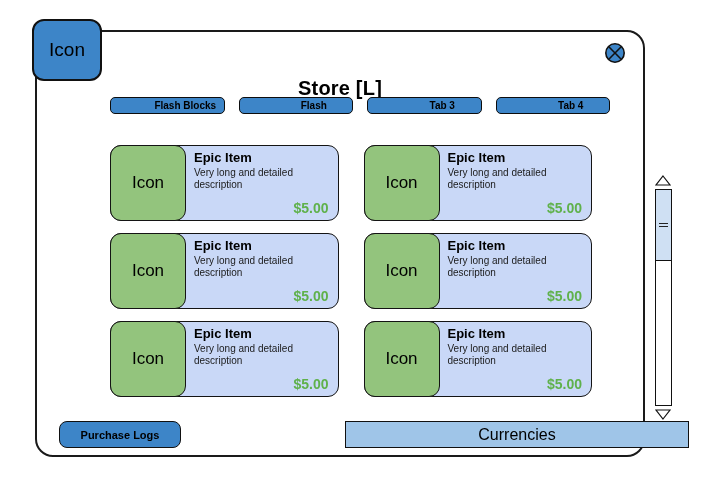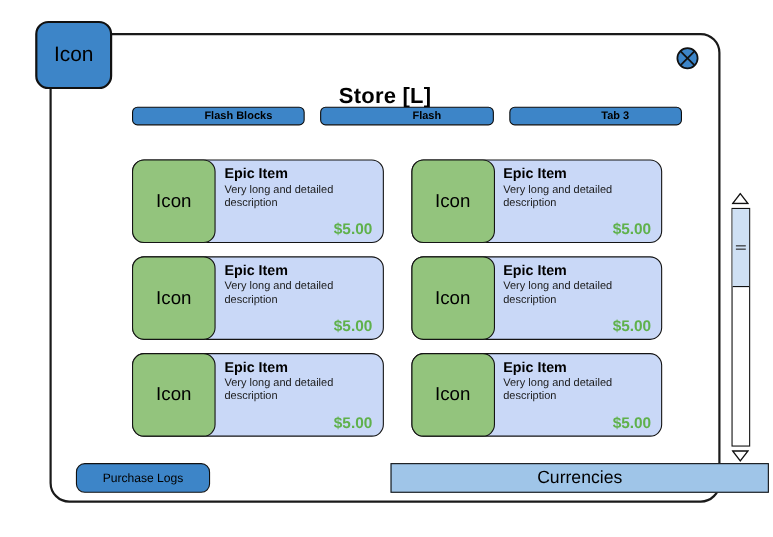--- a/index.html
+++ b/index.html
@@ -11,21 +11,21 @@
     width: 703px;
     height: 488px;
     position: relative;
     font-family: "Liberation Sans", sans-serif;
     overflow: hidden;
   }
 
   
   #store-window {
     position: absolute;
-    left: 45px;
+    left: 35px;
     top: 30px;
     width: 610px;
     height: 427px;
     background: #ffffff;
     border: 2px solid #1a1a1a;
     border-radius: 18px;
     box-sizing: border-box;
   }
 
   
@@ -232,21 +232,21 @@
     width: 122px;
     height: 27px;
     background: #3d85c8;
     border: 1.8px solid #111111;
     border-radius: 8px;
     box-sizing: border-box;
     display: flex;
     align-items: center;
     justify-content: center;
     font-size: 11px;
-    font-weight: normal;
+    font-weight: bold;
     color: #000000;
     cursor: pointer;
   }
   #currencies-bar {
     position: absolute;
     left: 308px;
     top: 389px;
     width: 344px;
     height: 27px;
     background: #9fc5e8;
@@ -277,20 +277,23 @@
 
   <div id="tab-bar">
     <div class="tab-button">
       <span>Flash Blocks</span>
     </div>
     <div class="tab-button">
       <span>Flash</span>
     </div>
     <div class="tab-button">
       <span>Tab 3</span>
+    </div>
+    <div class="tab-button">
+      <span>Tab 4</span>
     </div>
   </div>
 
   <div id="items-area">
 
     <div class="item-column">
 
       <div class="item-card">
         <div class="item-panel"></div>
         <div class="item-icon">

